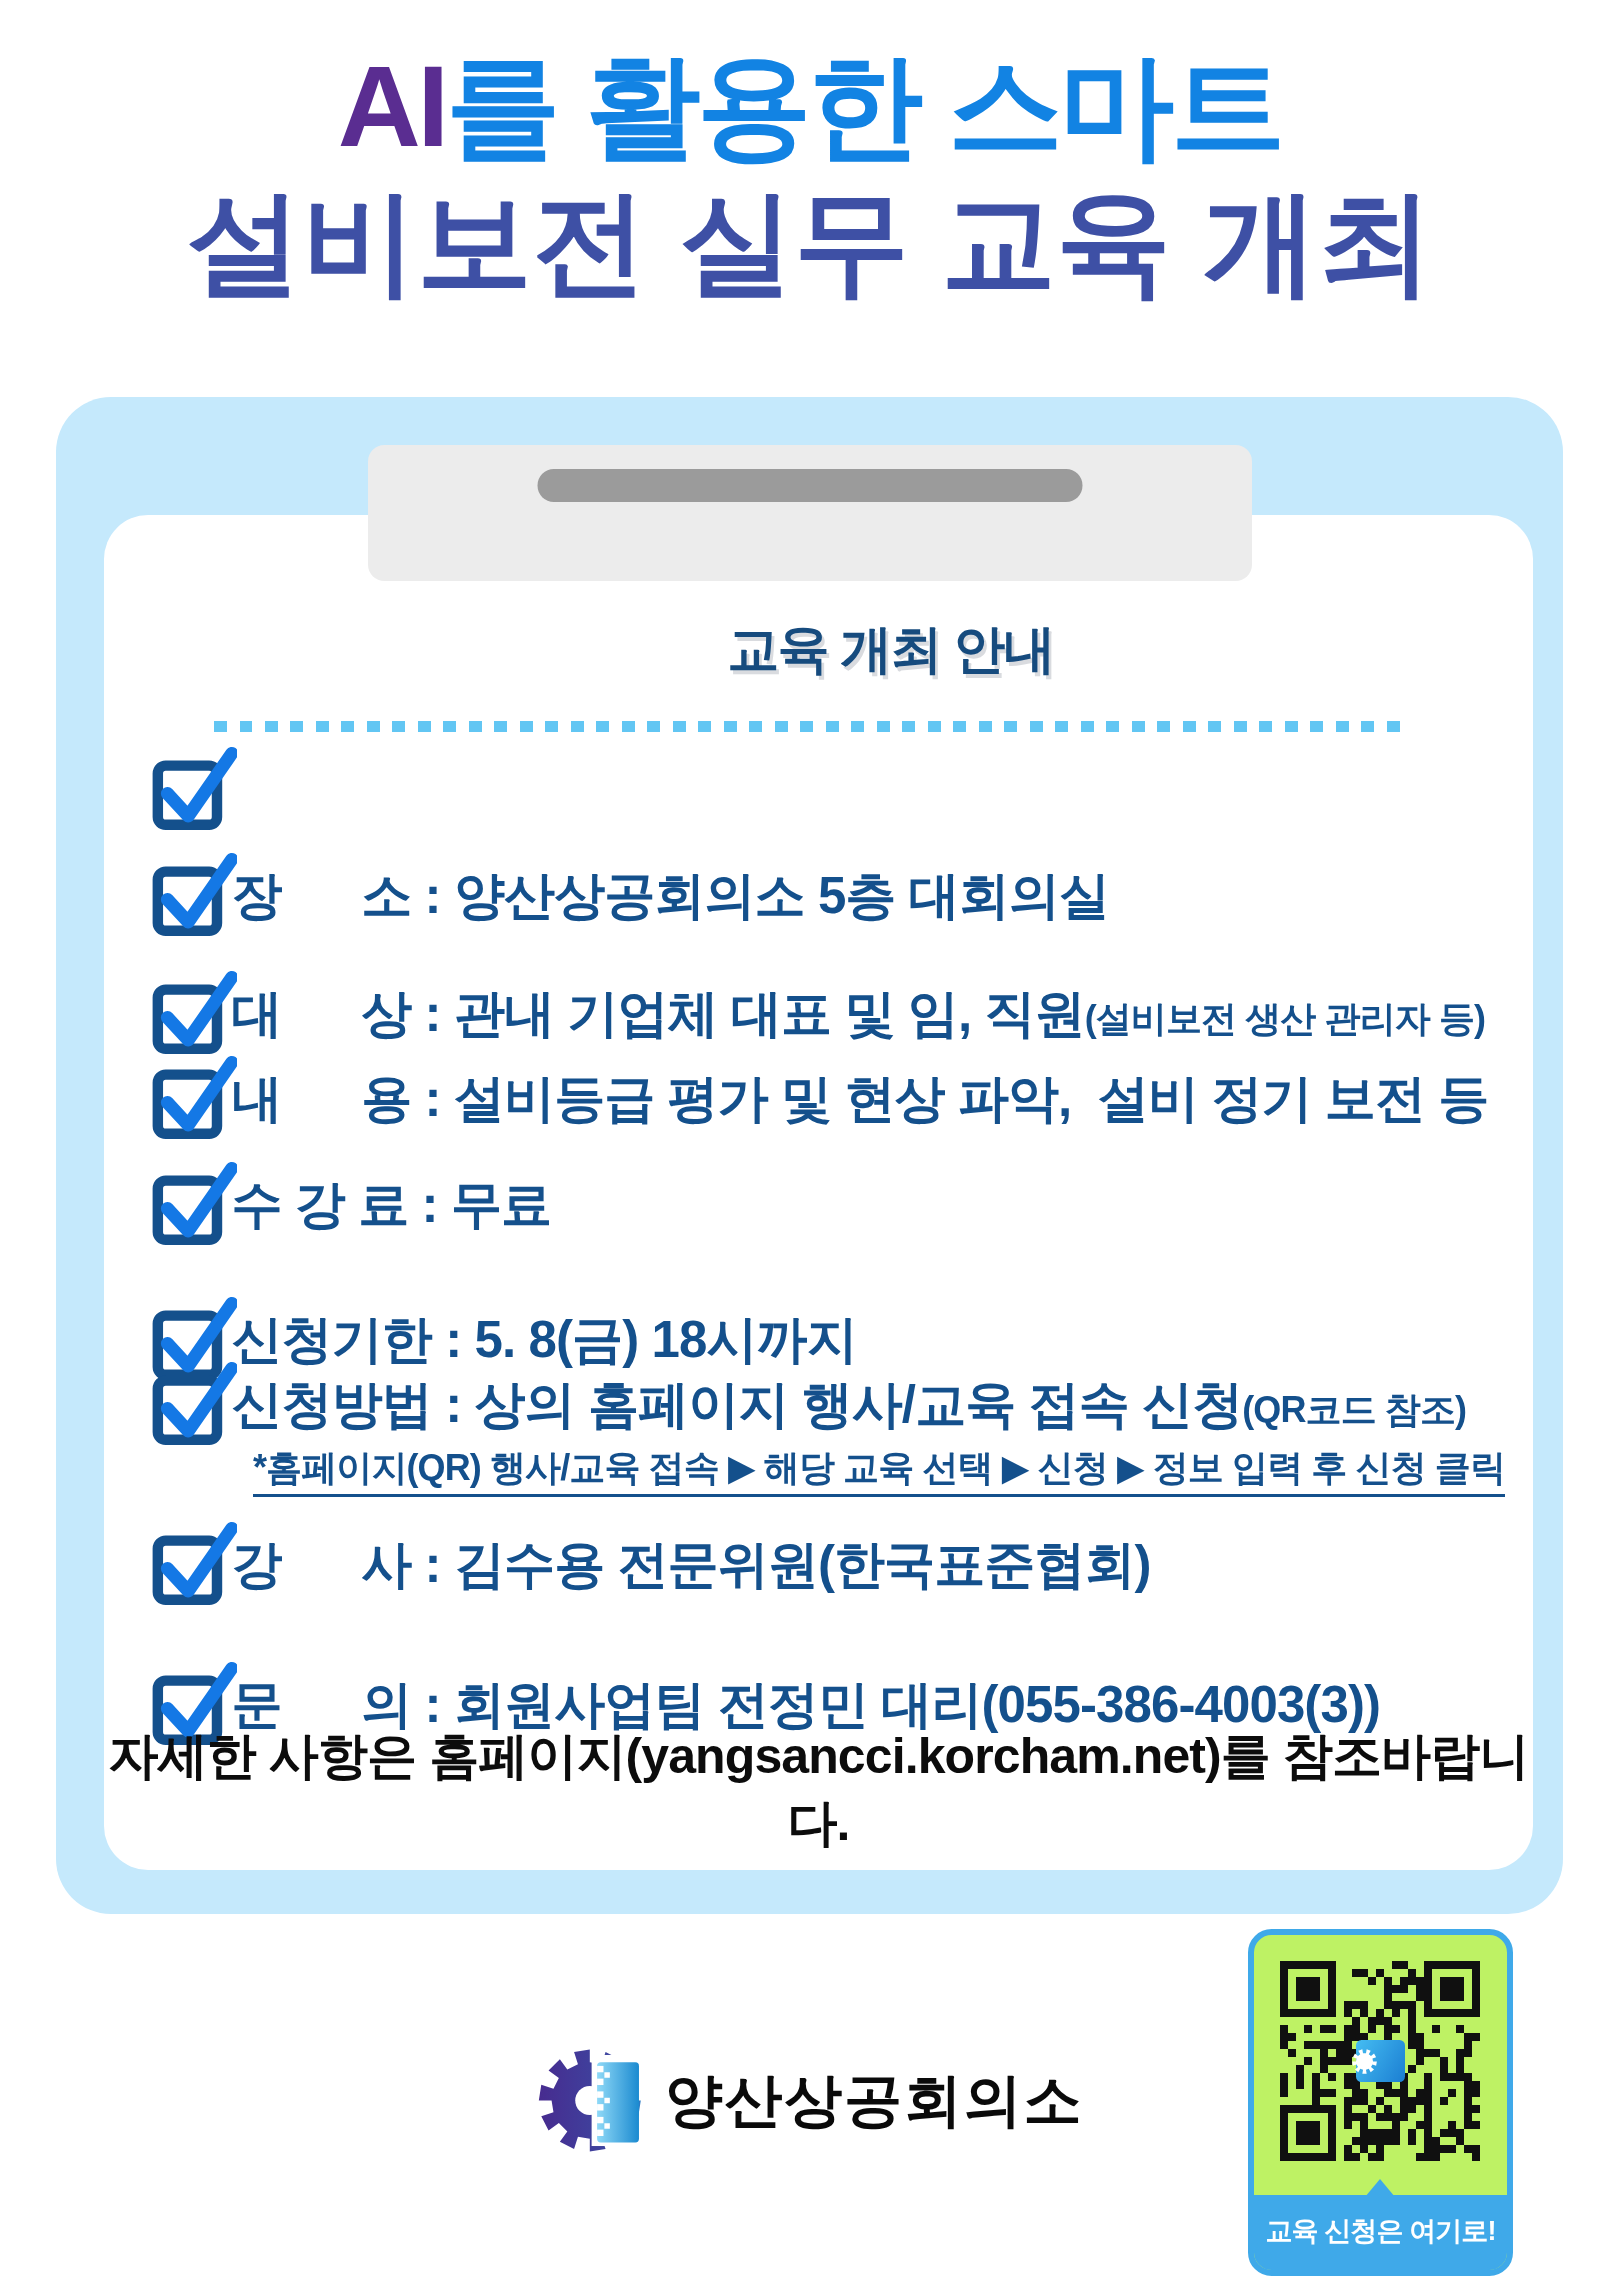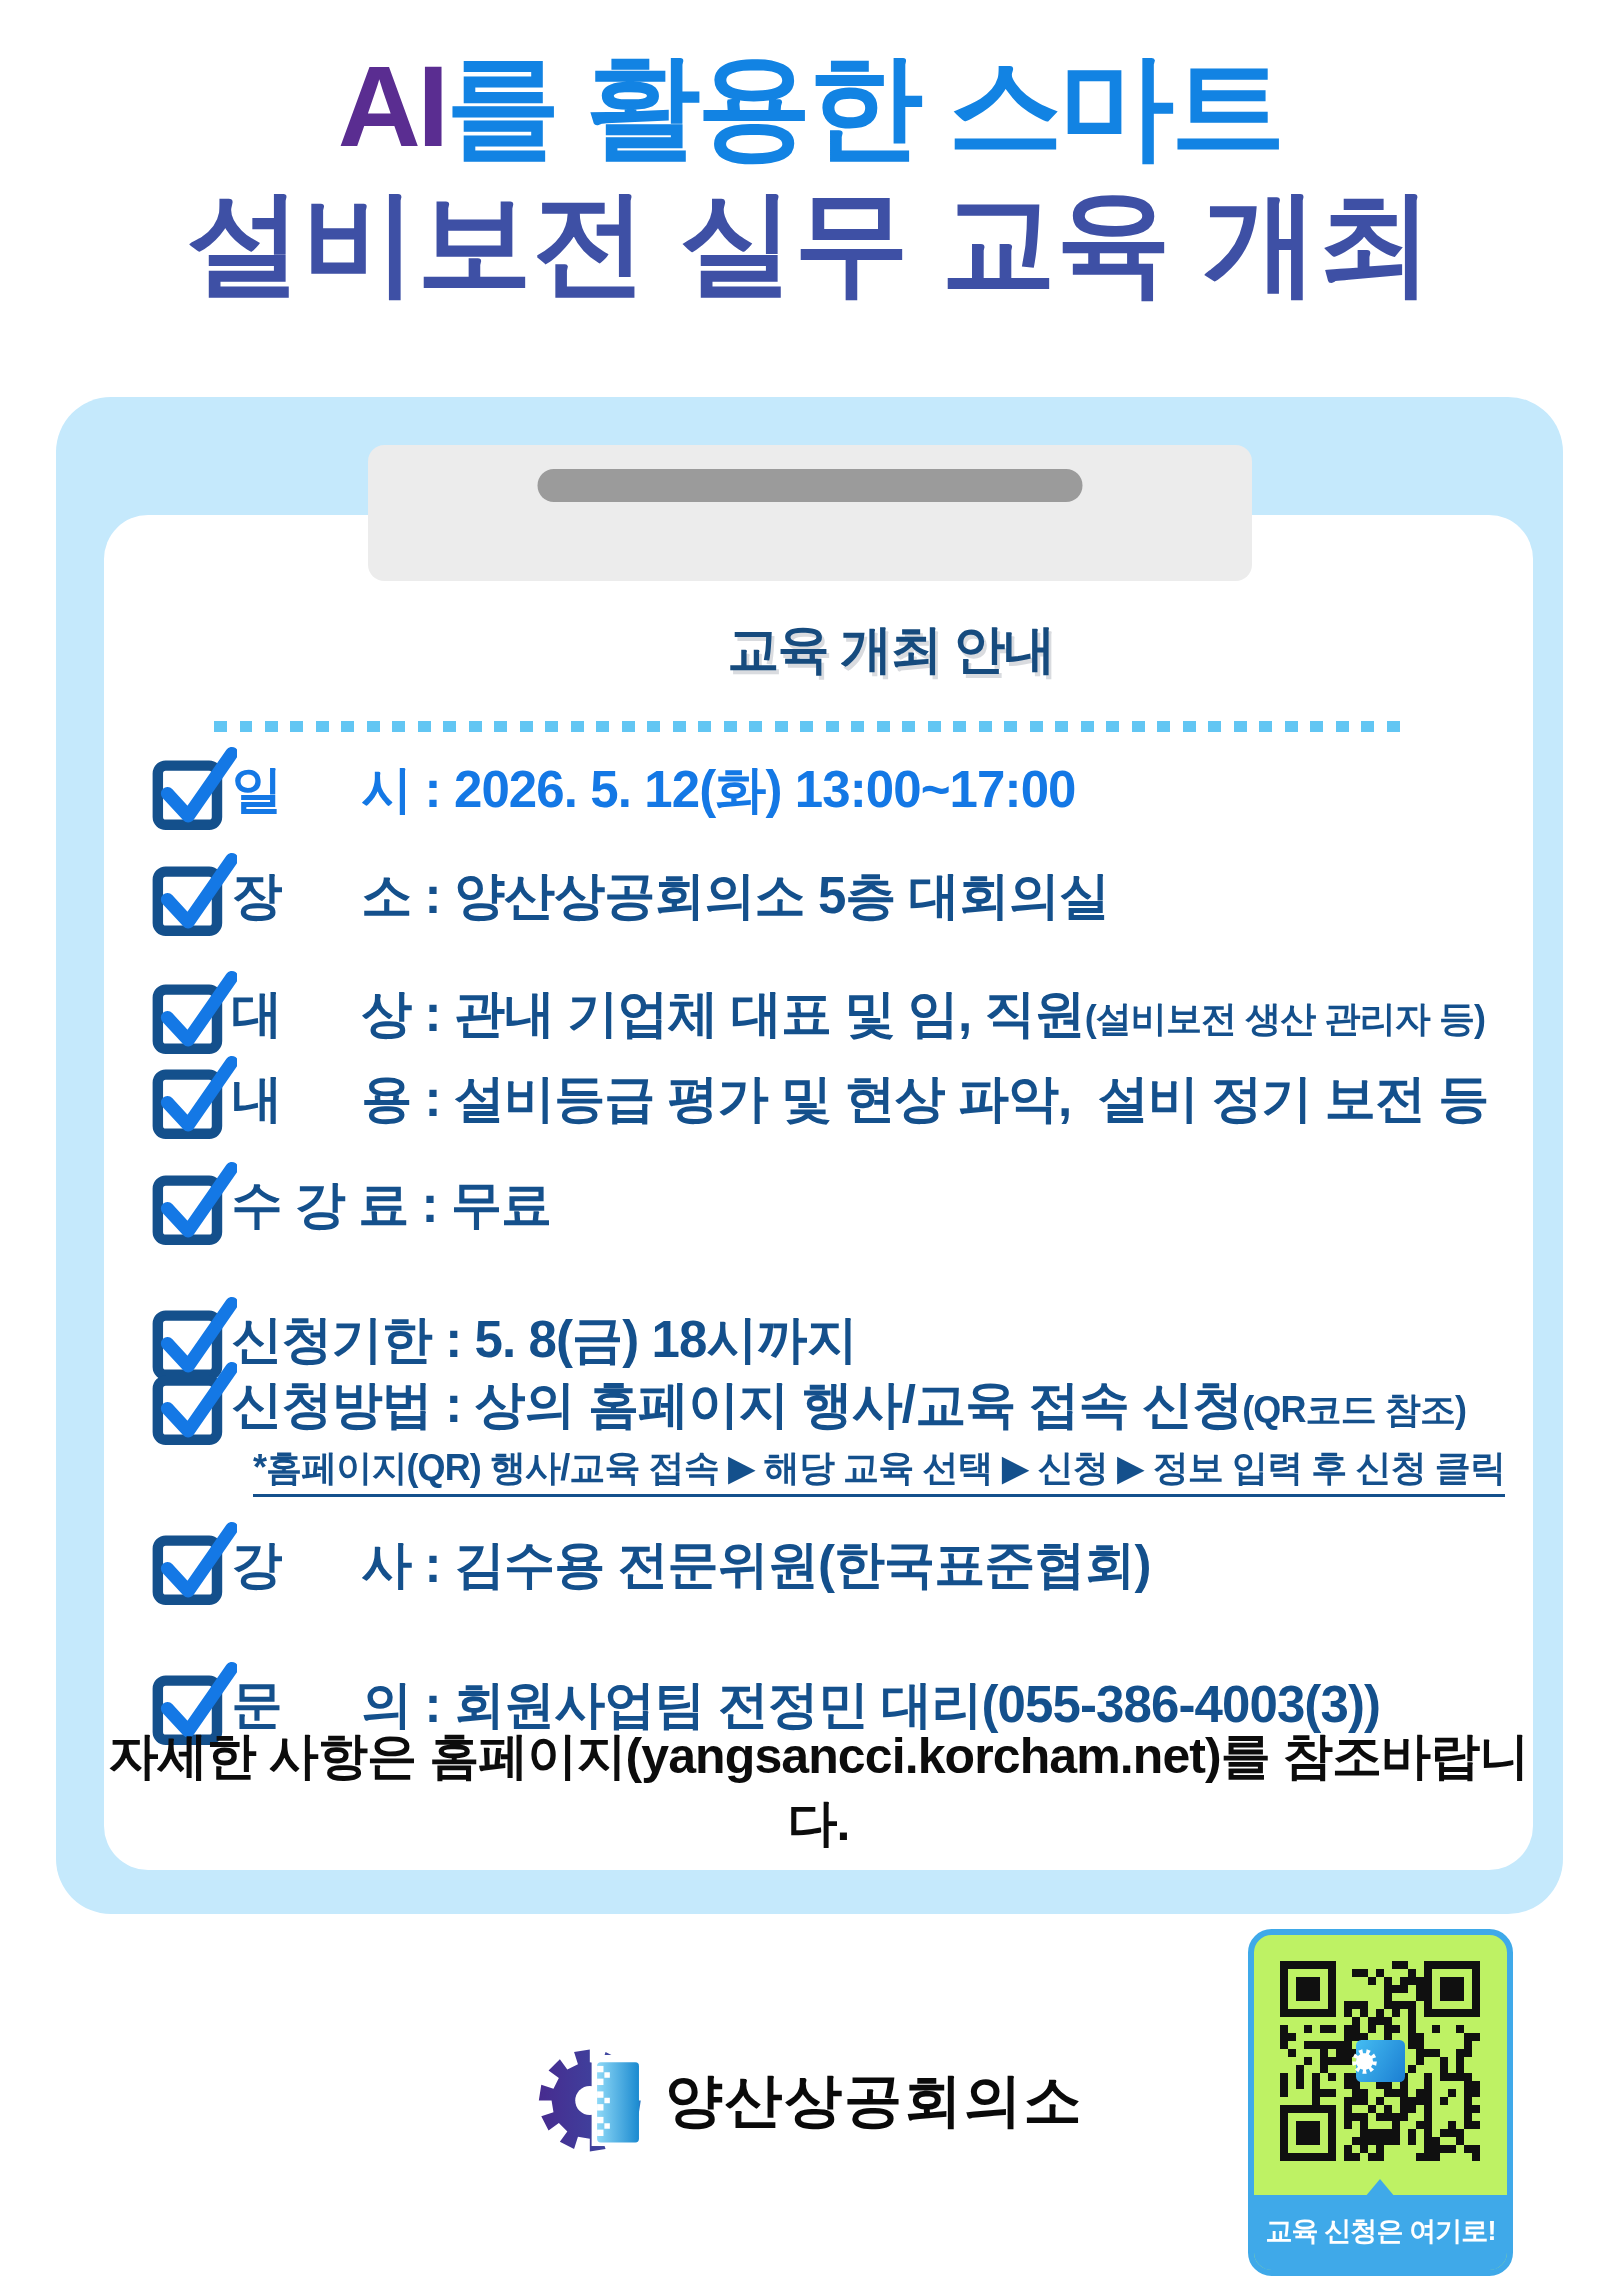--- a/index.html
+++ b/index.html
@@ -87,21 +87,20 @@
 
   <div class="panel-heading">교육 개최 안내</div>
   <div class="dashes"></div>
 
   <div id="rows">
       <div class="row blue" style="top: 755px;">
         <svg class="cb" viewBox="0 0 100 104">
           <rect x="9" y="28" width="68" height="68" rx="9"></rect>
           <path d="M20 60 L44 86 L94 14"></path>
         </svg>
-        <span class="txt">일      시 : 2026. 5. 12(화) 13:00~17:00</span>
       </div>
       <div class="row" style="top: 861px;">
         <svg class="cb" viewBox="0 0 100 104">
           <rect x="9" y="28" width="68" height="68" rx="9"></rect>
           <path d="M20 60 L44 86 L94 14"></path>
         </svg>
         <span class="txt">장      소 : 양산상공회의소 5층 대회의실</span>
       </div>
       <div class="row" style="top: 979px;">
         <svg class="cb" viewBox="0 0 100 104">

